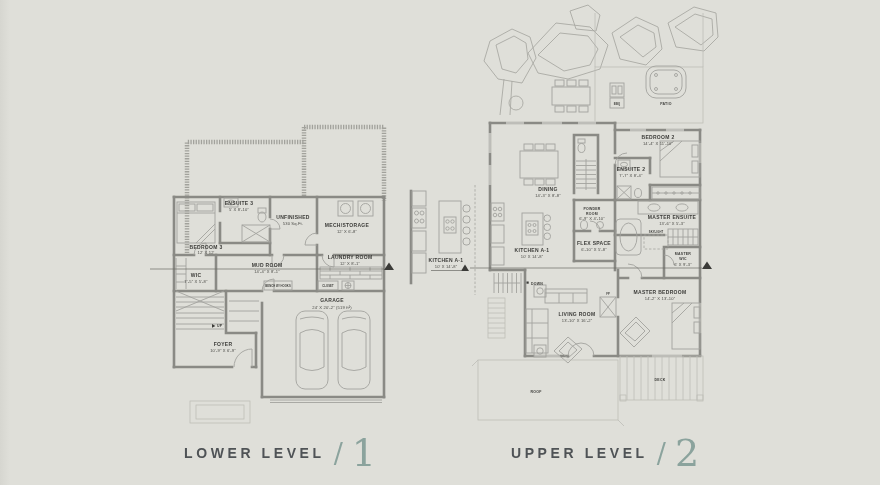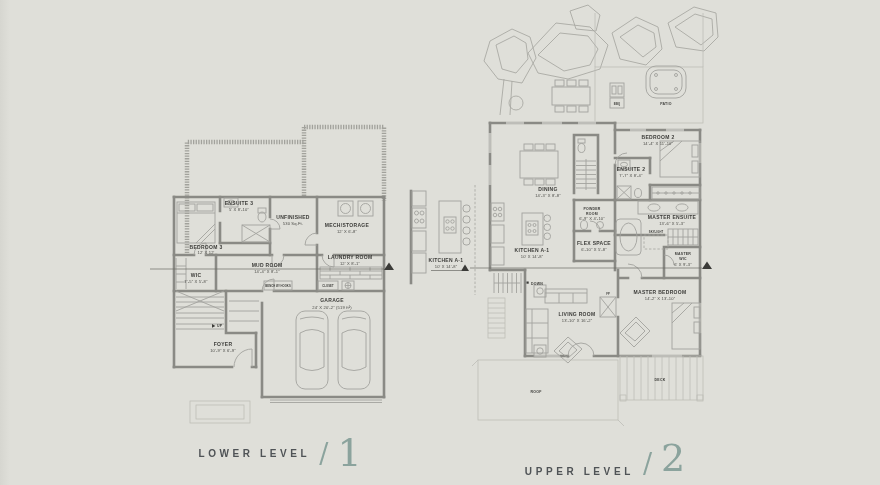--- a/index.html
+++ b/index.html
@@ -19,21 +19,21 @@
   .winb{stroke:#d4d4ce;stroke-width:3.4;fill:none;}
   text{font-family:"Liberation Sans",sans-serif;fill:#3c3c39;}
   .rm{font-size:5px;font-weight:bold;letter-spacing:.3px;text-anchor:middle;}
   .dim{font-size:4.1px;font-weight:normal;fill:#4a4a46;letter-spacing:.15px;text-anchor:middle;}
   .sm{font-size:3.5px;font-weight:bold;letter-spacing:.25px;text-anchor:middle;}
   .xs{font-size:2.7px;font-weight:bold;letter-spacing:.1px;text-anchor:middle;}
   .start{text-anchor:start;}
   
   .caption{position:absolute;top:429px;height:48px;width:260px;
            display:flex;align-items:center;justify-content:center;gap:9px;}
-  .caption .lbl{font-size:10px;font-weight:600;letter-spacing:3.6px;color:#4f5356;}
+  .caption .lbl{font-size:14px;font-weight:600;letter-spacing:3.6px;color:#4f5356;}
   .caption .slash{font-family:"DejaVu Serif",serif;font-size:27px;font-weight:400;color:#8ba39d;line-height:1;}
   .caption .num{font-family:"DejaVu Serif",serif;font-size:38px;font-weight:400;color:#8ba39d;line-height:1;}
 </style>
 </head>
 <body>
 
 <div id="canvas">
 
   <div class="plan" style="left:66px;top:105px;width:340px;height:330px;">
     <svg viewBox="0 0 340 330" width="340" height="330">
@@ -463,19 +463,19 @@
       <text class="sm" x="190" y="378">DECK</text>
       <text class="sm" x="66" y="390">ROOF</text>
     </svg>
   </div>
 
   <div class="caption" style="left:150px;">
     <span class="lbl">LOWER LEVEL</span>
     <span class="slash">/</span>
     <span class="num">1</span>
   </div>
-  <div class="caption" style="left:475px;align-items:flex-end;">
+  <div class="caption" style="left:475px;">
     <span class="lbl">UPPER LEVEL</span>
     <span class="slash">/</span>
     <span class="num">2</span>
   </div>
 
 </div>
 
 </body></html>

